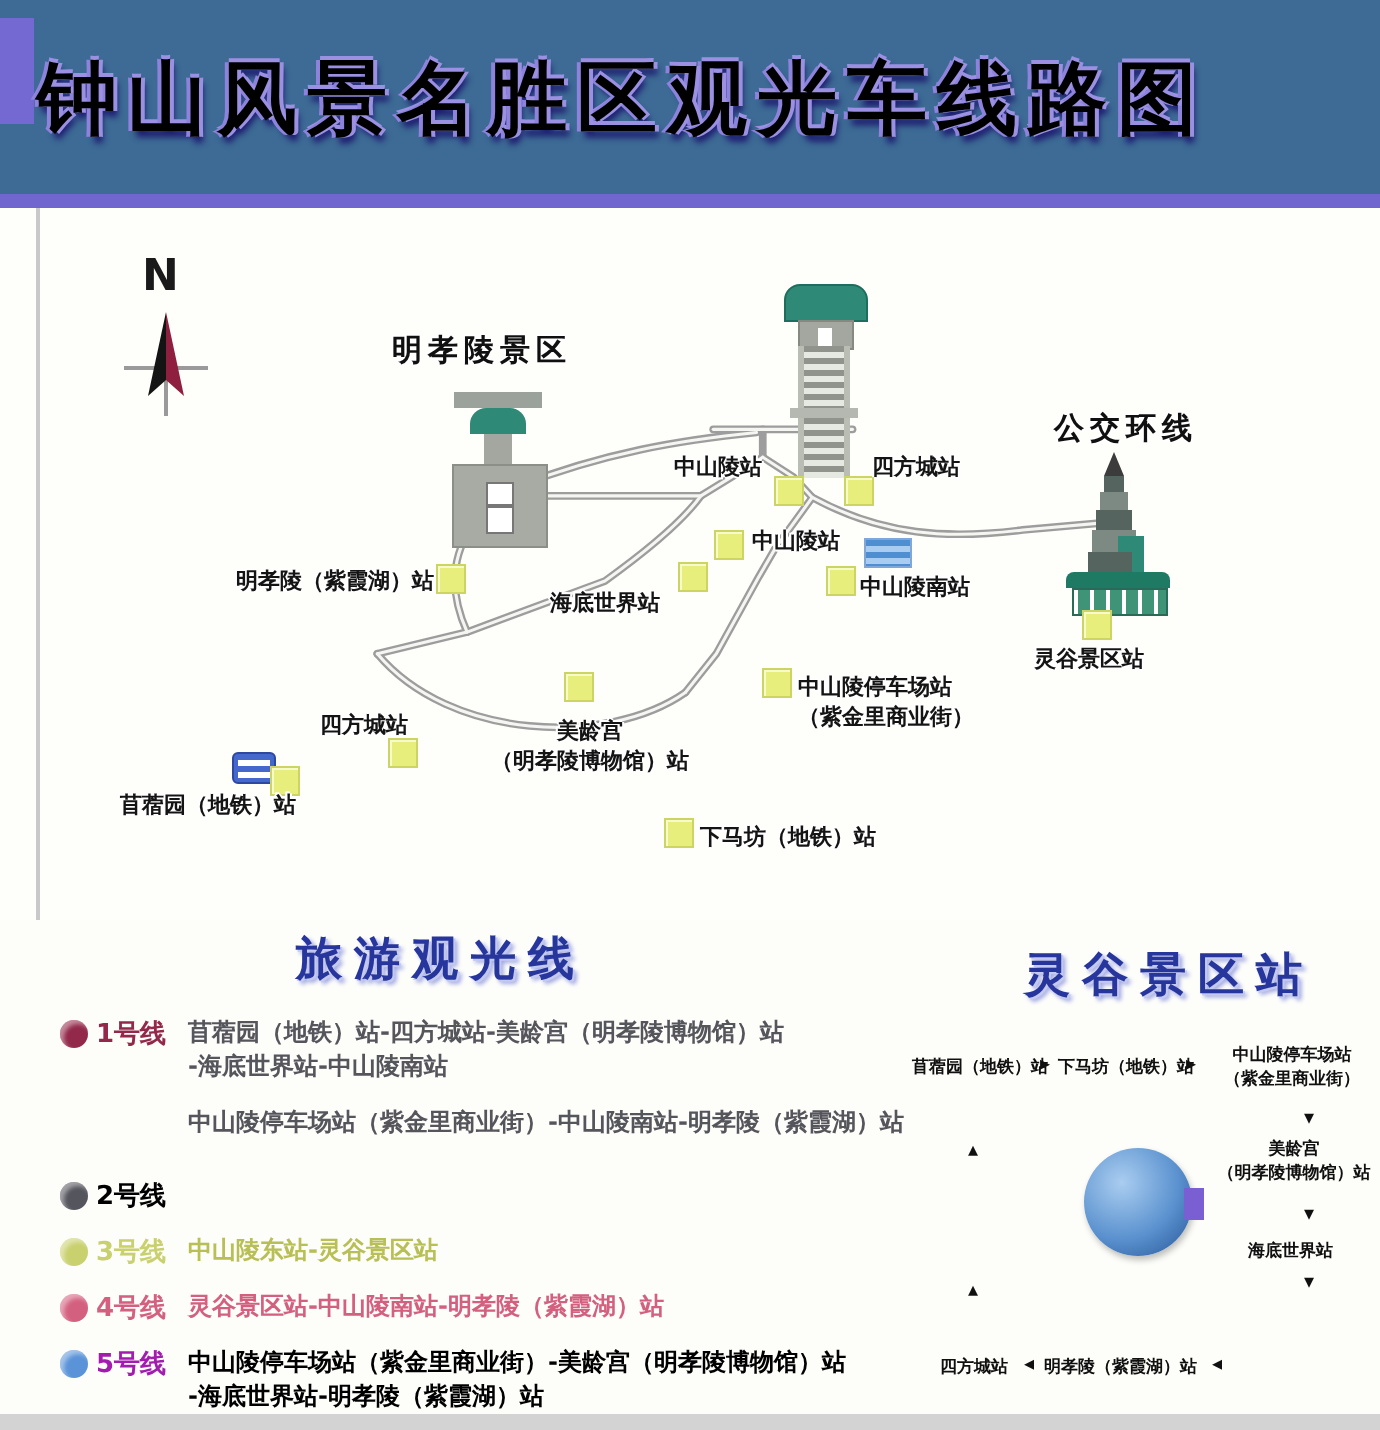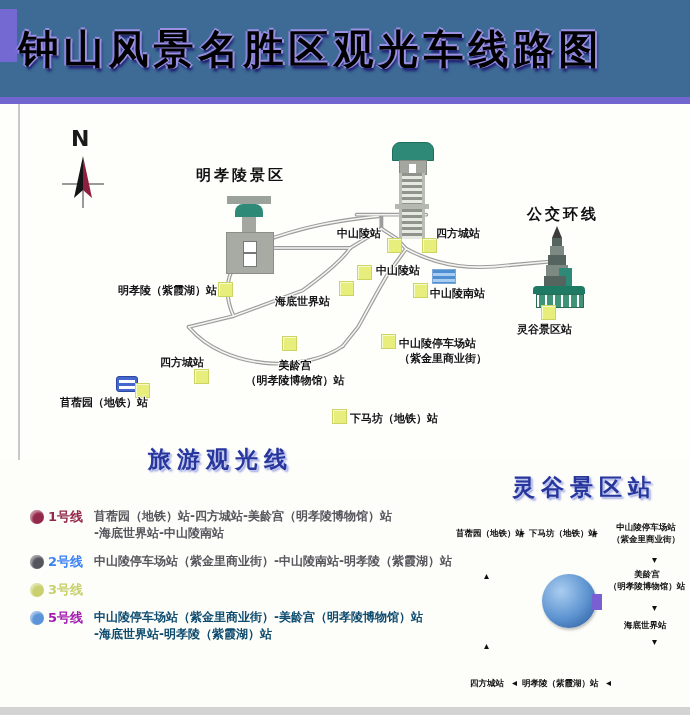--- a/index.html
+++ b/index.html
@@ -170,37 +170,42 @@
       <div class="map-label" style="left: 60px; top: 291px;">苜蓿园（地铁）站</div>
       <div class="marker" style="left: 381px; top: 230px;"></div>
       <div class="map-label" style="left: 399px; top: 232px;">中山陵停车场站<span class="l2">（紫金里商业街）</span></div>
       <div class="marker" style="left: 332px; top: 305px;"></div>
       <div class="map-label" style="left: 350px; top: 307px;">下马坊（地铁）站</div>
       <div class="marker" style="left: 541px; top: 201px;"></div>
       <div class="map-label" style="left: 517px; top: 218px;">灵谷景区站</div>
     </div>
 </div>
 
-<div class="sec-header" style="left:148px;top:444px;">旅游观光线</div>
+<div class="sec-header" style="left:148px;top:464px;">旅游观光线</div>
 
 <div class="routes" id="routes">
     <div class="route-row">
       <span class="badge" style="color: rgb(147, 41, 74); align-items: center;"><span class="dot" style="background: rgb(147, 41, 74);"></span>1号线</span>
       <span class="route-text" style="color: rgb(85, 85, 92);">苜蓿园（地铁）站-四方城站-美龄宫（明孝陵博物馆）站<br>-海底世界站-中山陵南站</span>
     </div>
     <div class="route-row">
-      <span class="badge" style="color: #3b82f6;"><span class="dot" style="background: rgb(85, 85, 94);"></span>2号线</span>
+      <span class="badge" style="color: #000000; margin-top: 36px;"><span class="dot" style="background: rgb(85, 85, 94);"></span>2号线</span>
       <span class="route-text" style="color: rgb(85, 85, 92);">中山陵停车场站（紫金里商业街）-中山陵南站-明孝陵（紫霞湖）站</span>
     </div>
     <div class="route-row">
       <span class="badge" style="color: rgb(201, 208, 110);"><span class="dot" style="background: rgb(201, 208, 110);"></span>3号线</span>
+      <span class="route-text" style="color: rgb(183, 191, 85);">中山陵东站-灵谷景区站</span>
+    </div>
+    <div class="route-row">
+      <span class="badge" style="color: rgb(212, 96, 127);"><span class="dot" style="background: rgb(212, 96, 127);"></span>4号线</span>
+      <span class="route-text" style="color: rgb(212, 96, 127);">灵谷景区站-中山陵南站-明孝陵（紫霞湖）站</span>
     </div>
     <div class="route-row">
       <span class="badge" style="color: #a21caf;"><span class="dot" style="background: rgb(90, 147, 216);"></span>5号线</span>
-      <span class="route-text" style="color: #0c4a6e;">中山陵停车场站（紫金里商业街）-美龄宫（明孝陵博物馆）站<br>-海底世界站-明孝陵（紫霞湖）站</span>
+      <span class="route-text" style="color: #000000;">中山陵停车场站（紫金里商业街）-美龄宫（明孝陵博物馆）站<br>-海底世界站-明孝陵（紫霞湖）站</span>
     </div>
   </div>
 
 <div class="sec-header" style="left:512px;top:472px;">灵谷景区站</div>
 
 <div class="loop">
   <span class="lp" style="left:0;top:16px;">苜蓿园（地铁）站</span>
   <span class="arrow" style="left:64px;top:15px;">▸</span>
   <span class="lp" style="left:73px;top:16px;">下马坊（地铁）站</span>
   <span class="arrow" style="left:137px;top:15px;">▸</span>

